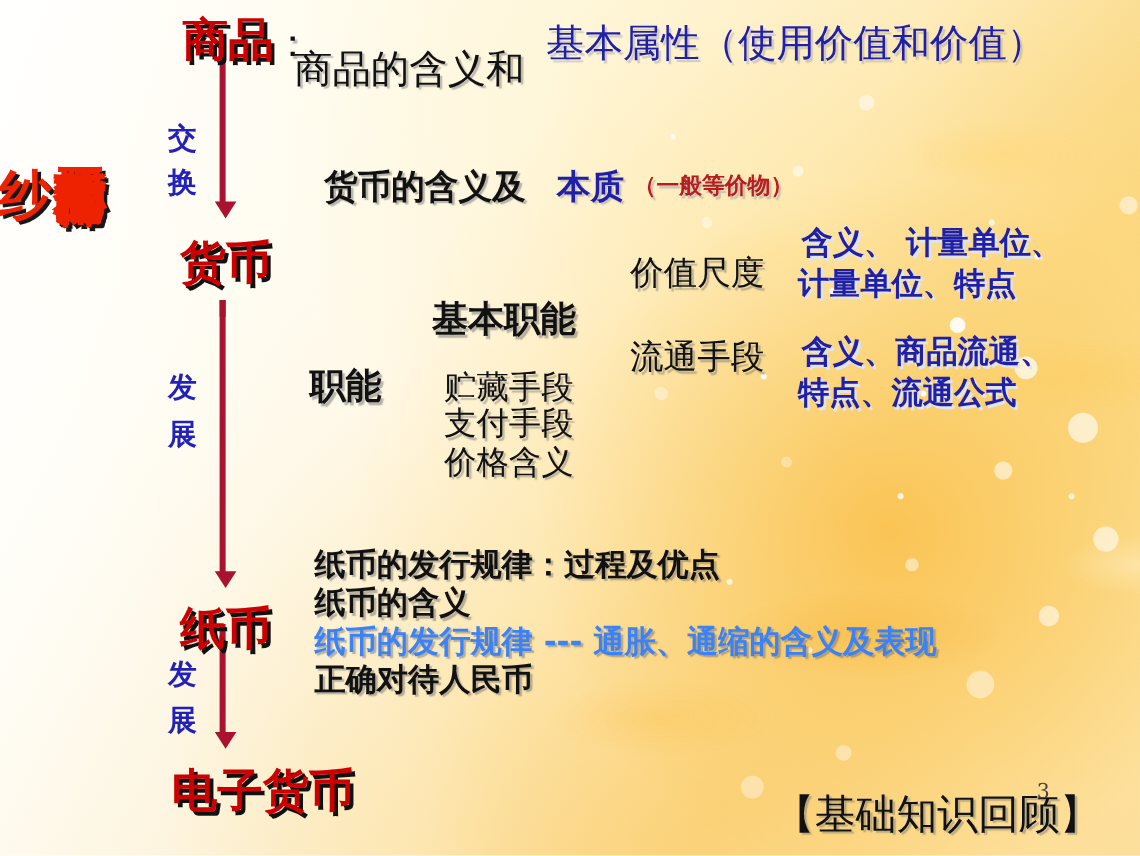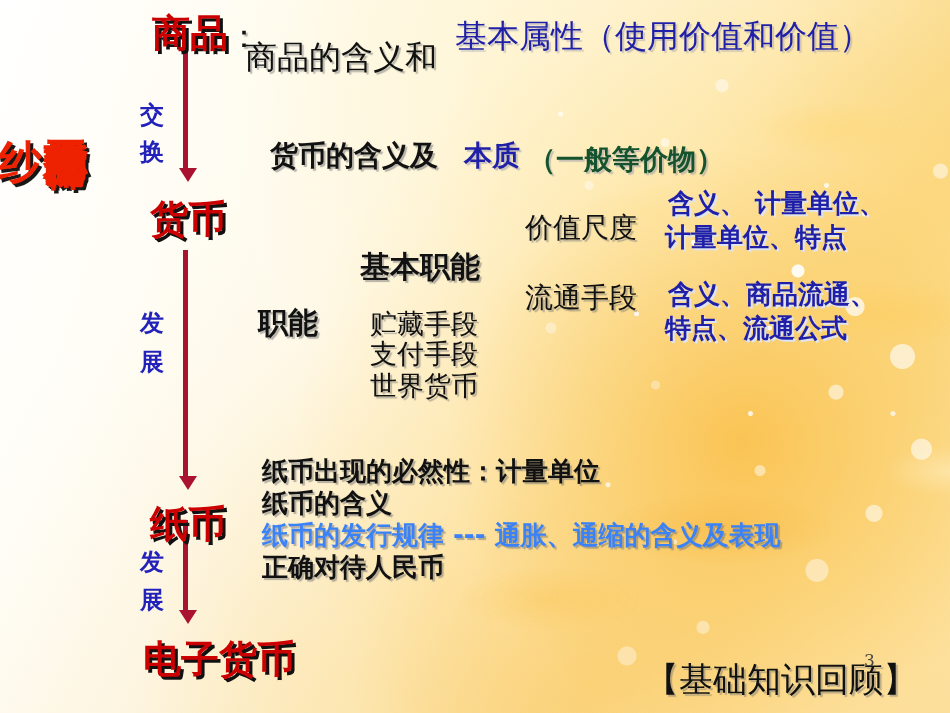--- a/index.html
+++ b/index.html
@@ -131,42 +131,42 @@
   <div class="t blue-plain sans" style="left:140px;top:588px;font-size:24px;">展</div>
 
   <div class="t red-hd sans" style="left:152px;top:14px;font-size:38px;">商品</div>
   <div class="t blk-serif serif" style="left:228px;top:20px;font-size:32px;">：</div>
   <div class="t blk-serif serif" style="left:245px;top:20px;font-size:32px;margin-top:21px;">商品的含义和</div>
   <div class="t serif" style="left:455px;top:20px;font-size:32px;color:#1F1FA8;text-shadow:2px 2px 1px rgba(150,150,170,.45);">基本属性（使用价值和价值）</div>
 
 
   <div class="t blk sans" style="left:270px;top:142px;font-size:28px;">货币的含义及</div>
   <div class="t sans" style="left:464px;top:142px;font-size:28px;color:#1F1FA8;font-weight:bold;text-shadow:2px 2px 1px rgba(150,150,170,.5);">本质</div>
-  <div class="t sans" style="left:528px;top:146px;font-size:28px;color:#14532d;font-weight:bold;text-shadow:2px 2px 1px rgba(150,150,170,.5);">（一般等价物）</div>
+  <div class="t sans" style="left:528px;top:146px;font-size:19px;color:#b91c1c;font-weight:bold;text-shadow:2px 2px 1px rgba(150,150,170,.5);">（一般等价物）</div>
 
   <div class="t red-hd sans" style="left:150px;top:200px;font-size:38px;">货币</div>
 
   <div class="t blk sans" style="left:258px;top:308px;font-size:30px;">职能</div>
   <div class="t blk sans" style="left:360px;top:252px;font-size:30px;">基本职能</div>
 
   <div class="t blk-serif serif" style="left:370px;top:310px;font-size:27px;text-align:right;">贮藏手段</div>
   <div class="t blk-serif serif" style="left:370px;top:340px;font-size:27px;">支付手段</div>
-  <div class="t blk-serif serif" style="left:370px;top:372px;font-size:27px;">世界货币</div>
+  <div class="t blk-serif serif" style="left:370px;top:372px;font-size:27px;">价格含义</div>
 
   <div class="t blk-serif serif" style="left:525px;top:214px;font-size:28px;">价值尺度</div>
   <div class="t blue-hd sans" style="left:668px;top:190px;font-size:26px;">含义、 计量单位、</div>
   <div class="t blue-hd sans" style="left:665px;top:224px;font-size:26px;">计量单位、特点</div>
 
   <div class="t blk-serif serif" style="left:525px;top:284px;font-size:28px;">流通手段</div>
   <div class="t blue-hd sans" style="left:668px;top:281px;font-size:26px;">含义、商品流通、</div>
   <div class="t red-hd sans" style="left:150px;top:505px;font-size:38px;">纸币</div>
 
   <div class="t blue-hd sans" style="left:665px;top:315px;font-size:26px;">特点、流通公式</div>
 
-  <div class="t sans" style="left:262px;top:458px;font-size:26px;color:#111;font-weight:bold;text-shadow:2px 2px 1px rgba(120,120,120,.55);">纸币出现的必然性：计量单位</div>
+  <div class="t sans" style="left:262px;top:458px;font-size:26px;color:#111;font-weight:bold;text-shadow:2px 2px 1px rgba(120,120,120,.55);">纸币的发行规律：过程及优点</div>
   <div class="t sans" style="left:262px;top:490px;font-size:26px;color:#111;font-weight:bold;text-shadow:2px 2px 1px rgba(120,120,120,.55);">纸币的含义</div>
   <div class="t sans" style="left:262px;top:522px;font-size:26px;color:#3b82f6;font-weight:bold;text-shadow:2px 2px 1px rgba(120,120,120,.55);">纸币的发行规律 --- 通胀、通缩的含义及表现</div>
   <div class="t sans" style="left:262px;top:554px;font-size:26px;color:#111;font-weight:bold;text-shadow:2px 2px 1px rgba(120,120,120,.55);">正确对待人民币</div>
 
   <div class="t red-hd sans" style="left:143px;top:640px;font-size:38px;">电子货币</div>
 
   <div class="t blk-serif serif" style="left:645px;top:662px;font-size:34px;font-weight:normal;">【基础知识回顾】</div>
   <div class="t serif" style="left:864px;top:652px;font-size:17px;color:#444;">3</div>
 
 </div>

